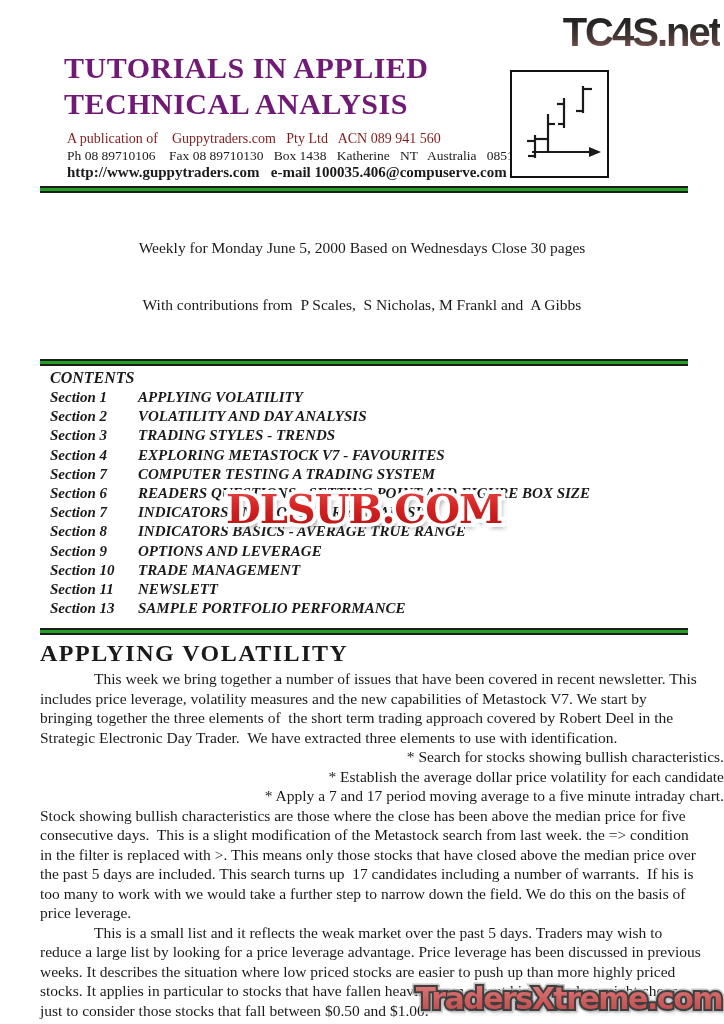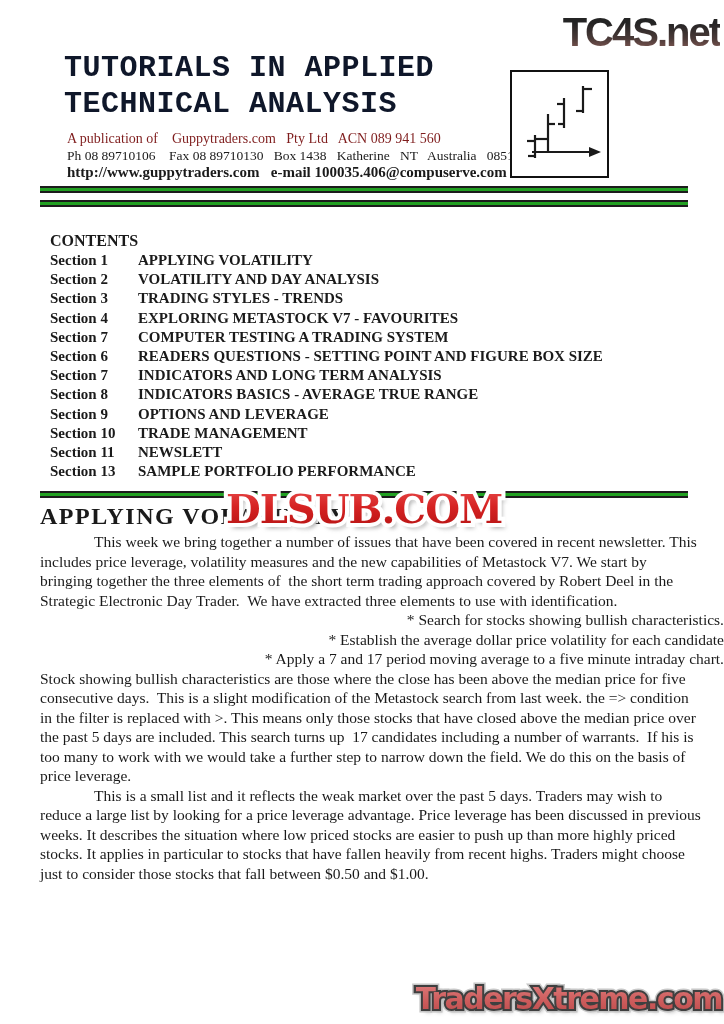--- a/index.html
+++ b/index.html
@@ -13,42 +13,42 @@
   
   .tc4s{position:absolute;top:10px;right:4px;
     font-family:"Liberation Sans", sans-serif;font-weight:bold;
     font-size:40px;letter-spacing:-2px;line-height:44px;}
   .tc4s span{
     background:linear-gradient(180deg,#242424 30%,#4a3a38 65%,#96645d 100%);
     -webkit-background-clip:text;background-clip:text;color:transparent;}
 
   
   .masthead{padding-top:50px;padding-left:64px;}
-  .title{color:#0f172a;font-weight:bold;font-size:30px;line-height:36px;letter-spacing:.5px;font-family:Liberation Mono, monospace;}
+  .title{color:#701a75;font-weight:bold;font-size:30px;line-height:36px;letter-spacing:.5px;}
   .pub{margin-left:3px;font-size:13.5px;line-height:17px;color:#1a1a1a;white-space:pre-wrap;}
   .pub.green{color:#7f1d1d;margin-top:8px;font-size:14px;}
   .pub.web{font-weight:bold;font-size:15px;}
   .tagline{margin-left:36px;margin-top:2px;color:#0b7d0b;font-weight:bold;font-size:18px;line-height:22px;}
 
   
   .chart-box{position:absolute;left:510px;top:70px;width:95px;height:104px;
     border:2px solid #111;background:#fff;}
 
   
   .rule{margin-left:40px;width:648px;height:3px;background:#22a022;
     border-top:2px solid #1c1c1c;border-bottom:2px solid #1c1c1c;}
   .rule.r1{margin-top:5px;}
   .rule.r2{margin-top:7px;}
   .rule.r3{margin-top:10px;}
 
   
   .issue{margin-top:7px;text-align:center;font-size:15.5px;line-height:19px;white-space:pre-wrap;}
 
   
-  .contents{margin-left:50px;margin-top:24px;}
+  .contents{margin-left:50px;margin-top:2px;font-style:italic;}
   .contents-heading{font-weight:bold;font-size:16px;line-height:20px;}
   .c-row{line-height:19.2px;font-weight:bold;font-size:15px;}
   .c-label{display:inline-block;width:88px;}
 
   
   .article{margin-left:40px;width:684px;}
   .article-heading{margin:5px 0 0 0;font-size:24px;font-weight:bold;letter-spacing:1.5px;line-height:26px;}
   .para{font-size:15.5px;line-height:19.5px;white-space:pre-wrap;margin:0;}
   .para.indent{text-indent:54px;}
   .para.first{margin-top:3px;}
@@ -113,20 +113,24 @@
         <line x1="71" y1="17" x2="80" y2="17"></line>
         <line x1="64" y1="39" x2="71" y2="39"></line>
         <line x1="20" y1="80" x2="77" y2="80"></line>
       </g>
       <polygon points="77,75 89,80 77,85" fill="#1a1a1a"></polygon>
     </svg>
   </div>
 
   <div class="rule r1"></div>
 
+  <div class="issue">
+    <div>Weekly for Monday June 5, 2000 Based on Wednesdays Close 30 pages</div>
+    <div>With contributions from  P Scales,  S Nicholas, M Frankl and  A Gibbs</div>
+  </div>
 
   <div class="rule r2"></div>
 
   <div class="contents">
     <div class="contents-heading">CONTENTS</div>
     <div class="c-row"><span class="c-label">Section 1</span><span class="c-title">APPLYING VOLATILITY</span></div>
     <div class="c-row"><span class="c-label">Section 2</span><span class="c-title">VOLATILITY AND DAY ANALYSIS</span></div>
     <div class="c-row"><span class="c-label">Section 3</span><span class="c-title">TRADING STYLES - TRENDS</span></div>
     <div class="c-row"><span class="c-label">Section 4</span><span class="c-title">EXPLORING METASTOCK V7 - FAVOURITES</span></div>
     <div class="c-row"><span class="c-label">Section 7</span><span class="c-title">COMPUTER TESTING A TRADING SYSTEM</span></div>

